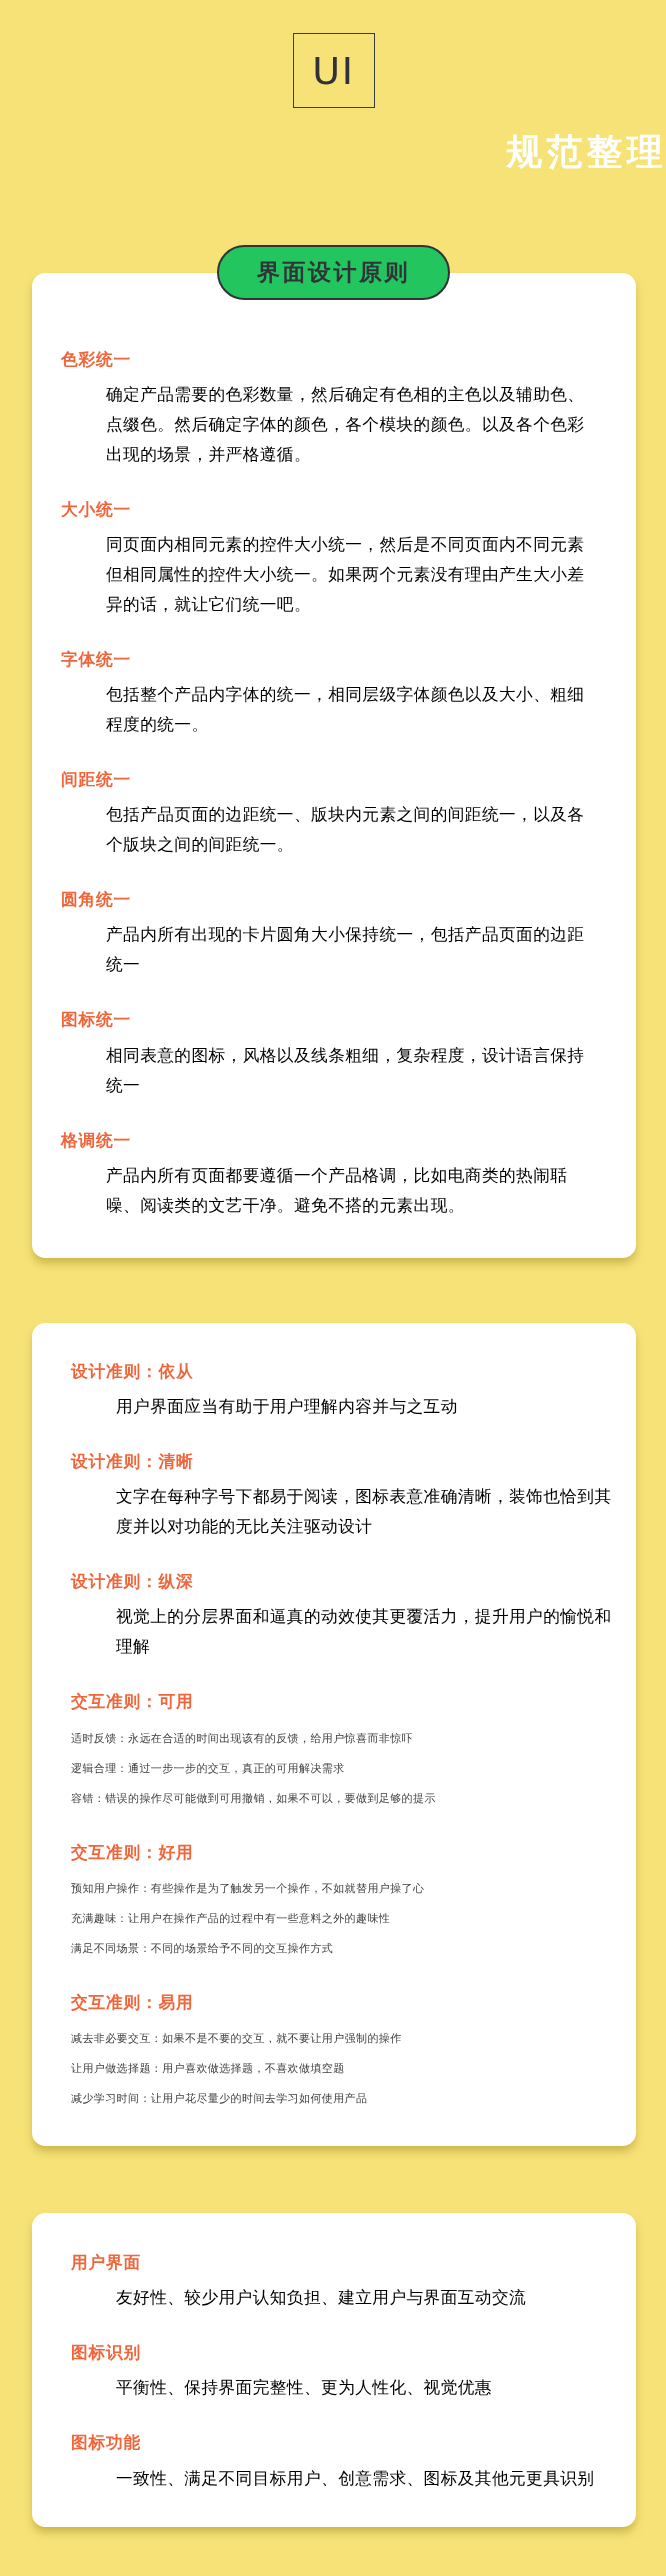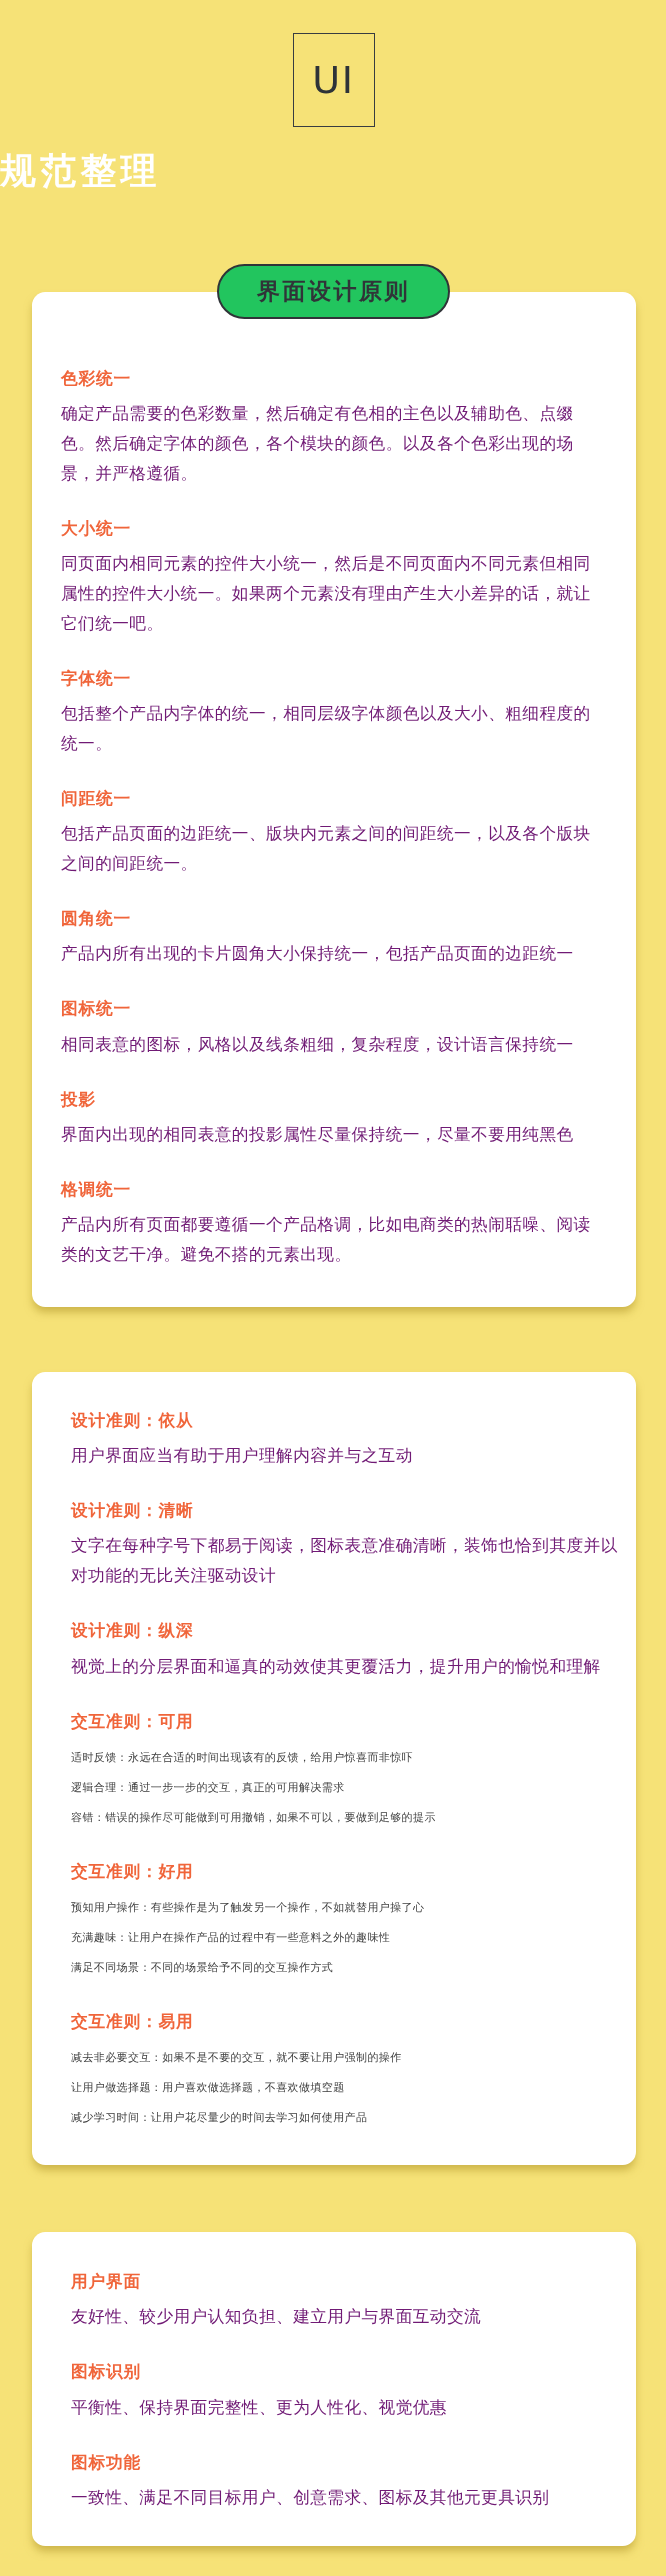--- a/index.html
+++ b/index.html
@@ -13,37 +13,37 @@
     width: 667px;
     min-height: 2576px;
     margin: 0 auto;
     background: #F6E277;
     overflow: hidden;
   }
 
   
   .logo-box {
     width: 82px;
-    height: 94px;
+    height: 75px;
     margin: 33px auto 0 auto;
     border: 1.7px solid #383C41;
     display: flex;
     align-items: center;
     justify-content: center;
   }
   .logo-text {
     font-family: "DejaVu Sans", "Liberation Sans", sans-serif;
     font-size: 38px;
     font-weight: 500;
     color: #2E3338;
     letter-spacing: 1.7px;
   }
   .page-title {
     margin-top: 20px;
-    text-align: left;
+    text-align: right;
     font-size: 36px;
     font-weight: bold;
     color: #FFFFFF;
     letter-spacing: 4.2px;
   }
 
   
   .badge-wrap {
     position: relative;
     z-index: 2;
@@ -82,22 +82,23 @@
   .sec-title {
     font-size: 16.7px;
     font-weight: bold;
     color: #F0653A;
     margin-bottom: 9.2px;
     letter-spacing: 0.8px;
   }
   .sec-body {
     font-size: 16.7px;
     line-height: 30px;
-    color: #701a75;
+    color: #000000;
     letter-spacing: 0.4px;
+    margin-left: 45px;
   }
   .sec-line {
     font-size: 11px;
     line-height: 30px;
     color: #3E3E3E;
     letter-spacing: 0.4px;
   }
 </style>
 </head>
 <body>
@@ -132,24 +133,20 @@
     </div>
     <div class="sec">
       <div class="sec-title">圆角统一</div>
       <div class="sec-body">产品内所有出现的卡片圆角大小保持统一，包括产品页面的边距统一</div>
     </div>
     <div class="sec">
       <div class="sec-title">图标统一</div>
       <div class="sec-body">相同表意的图标，风格以及线条粗细，复杂程度，设计语言保持统一</div>
     </div>
     <div class="sec">
-      <div class="sec-title">投影</div>
-      <div class="sec-body">界面内出现的相同表意的投影属性尽量保持统一，尽量不要用纯黑色</div>
-    </div>
-    <div class="sec">
       <div class="sec-title">格调统一</div>
       <div class="sec-body">产品内所有页面都要遵循一个产品格调，比如电商类的热闹聒噪、阅读类的文艺干净。避免不搭的元素出现。</div>
     </div>
   </div>
 
   <div class="card card-2">
     <div class="sec">
       <div class="sec-title">设计准则：依从</div>
       <div class="sec-body">用户界面应当有助于用户理解内容并与之互动</div>
     </div>

